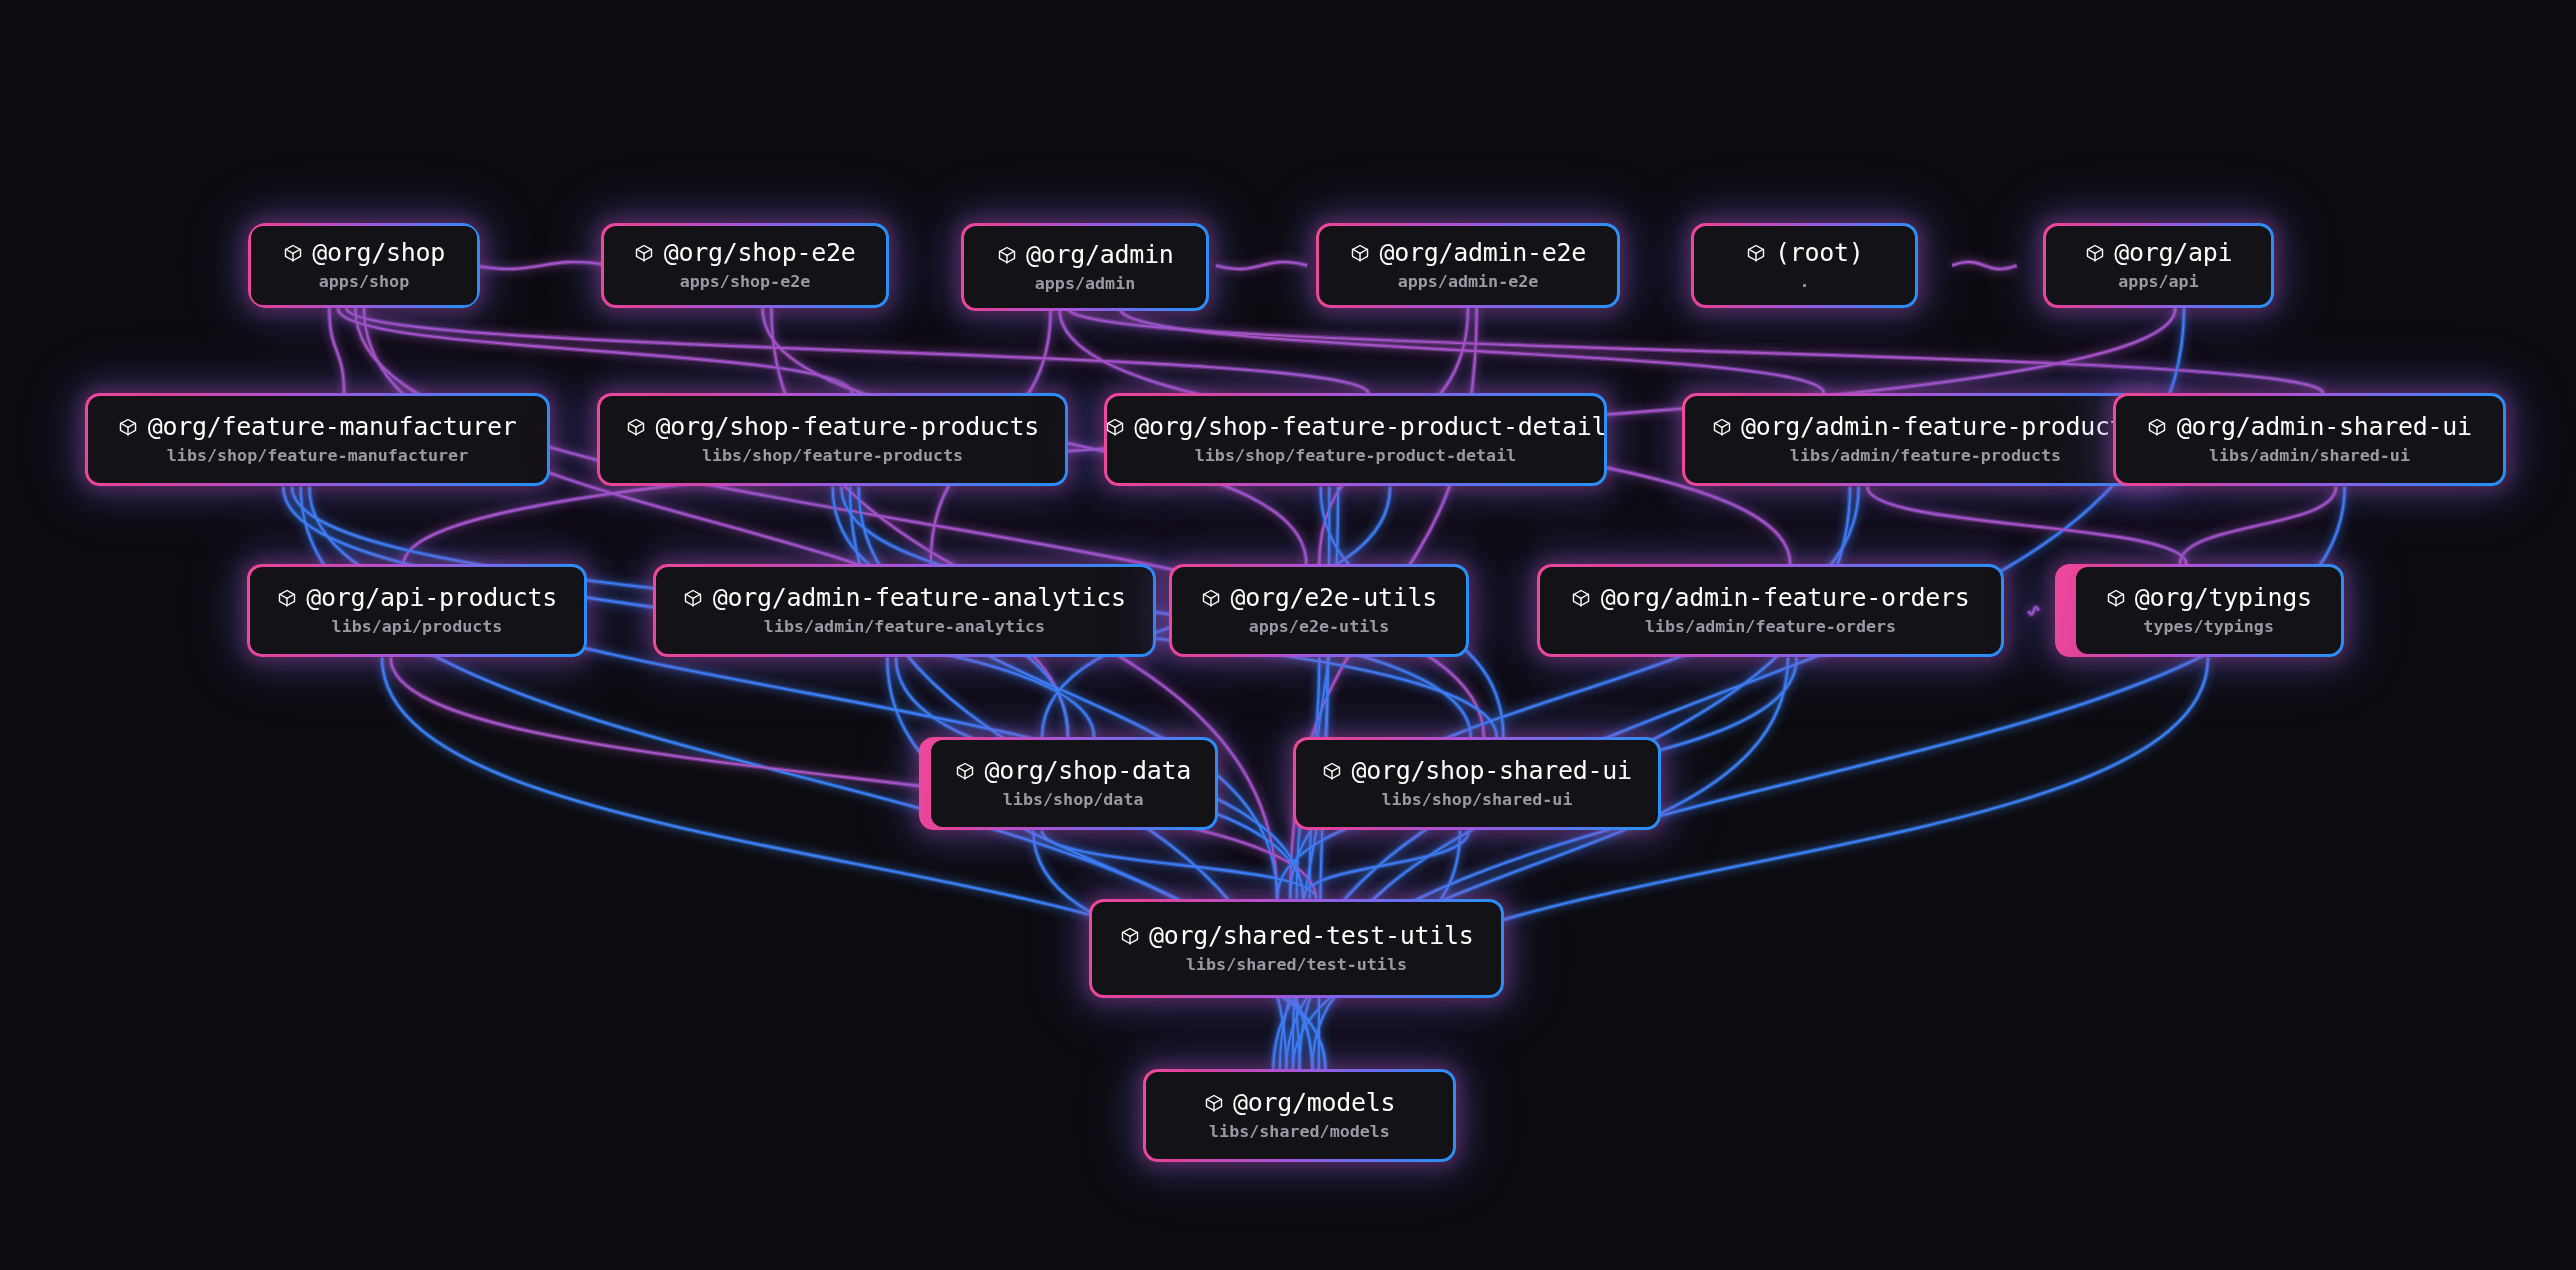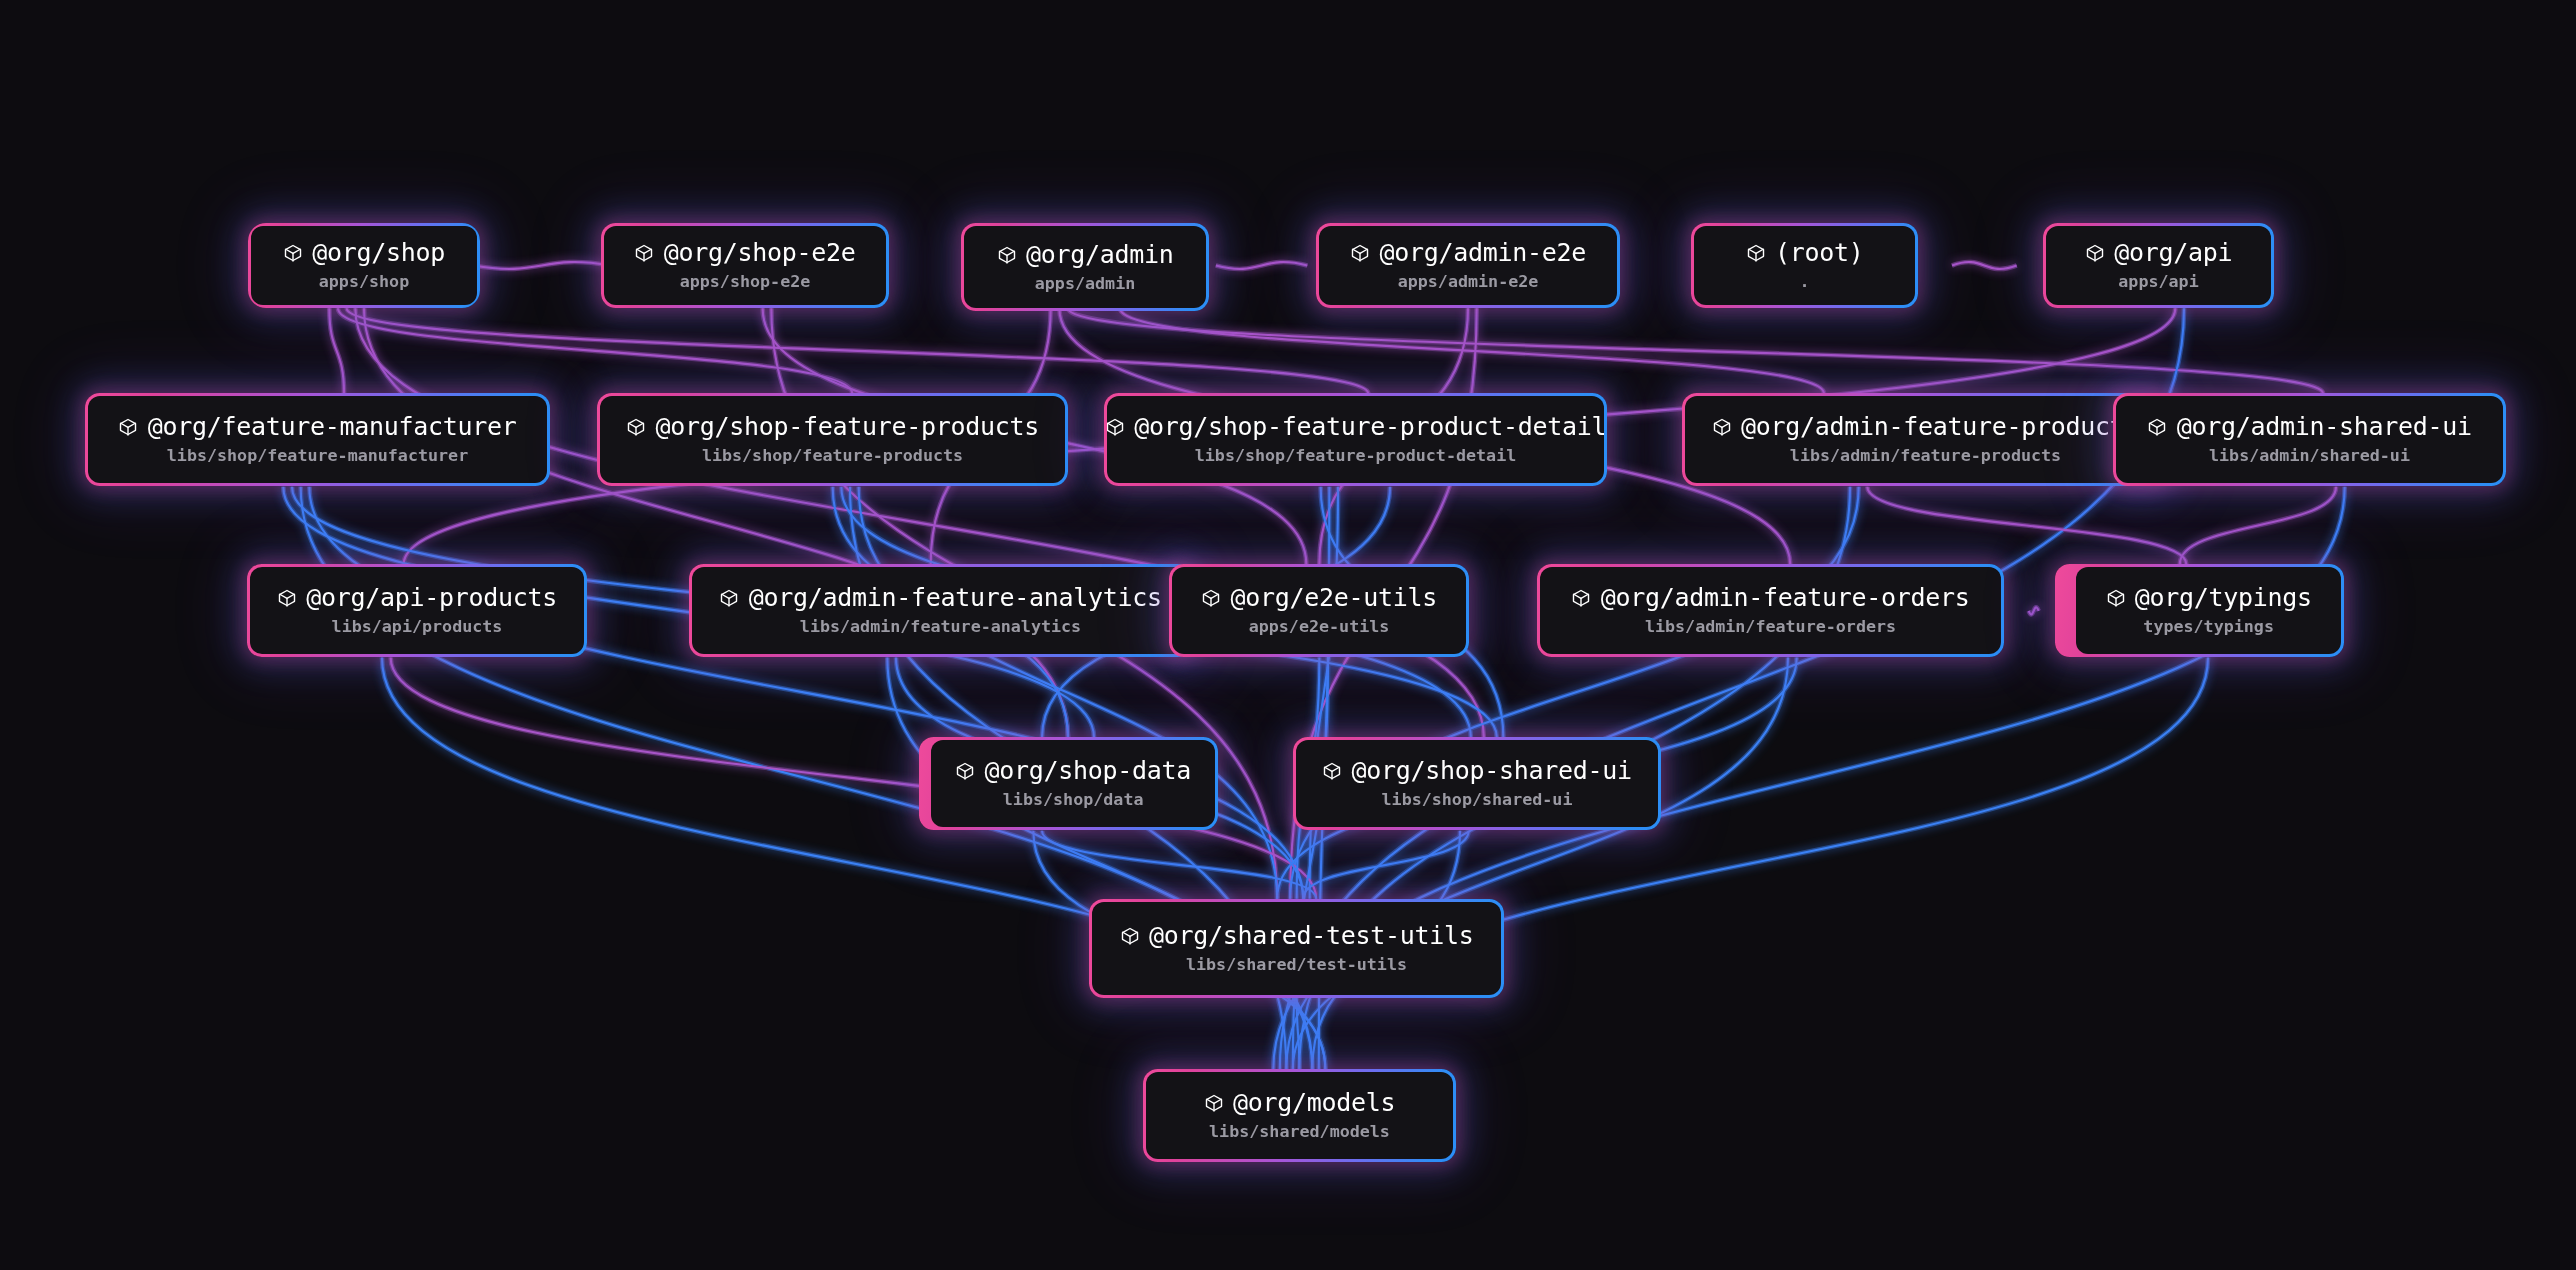--- a/index.html
+++ b/index.html
@@ -365,21 +365,21 @@
               <path d="M21 16V8l-9-5-9 5v8l9 5 9-5z"></path>
               <path d="M3.3 7.5L12 12.5l8.7-5"></path>
               <path d="M12 12.5V21.5"></path>
             </svg>
           </span>
           <span class="node-title">@org/api-products</span>
         </div>
         <div class="node-sub">libs/api/products</div>
       </div>
     </div>
-    <div class="node" style="left: 653px; top: 564px; width: 503px; height: 93px; margin-left: 36px;">
+    <div class="node" style="left: 653px; top: 564px; width: 503px; height: 93px;">
       <div class="node-inner">
         <div class="node-title-row">
           <span style="display: flex;">
             <svg class="cube-icon" width="20" height="20" viewBox="0 0 24 24" fill="none" stroke="#ffffff" stroke-width="1.7" stroke-linecap="round" stroke-linejoin="round">
               <path d="M21 16V8l-9-5-9 5v8l9 5 9-5z"></path>
               <path d="M3.3 7.5L12 12.5l8.7-5"></path>
               <path d="M12 12.5V21.5"></path>
             </svg>
           </span>
           <span class="node-title">@org/admin-feature-analytics</span>

